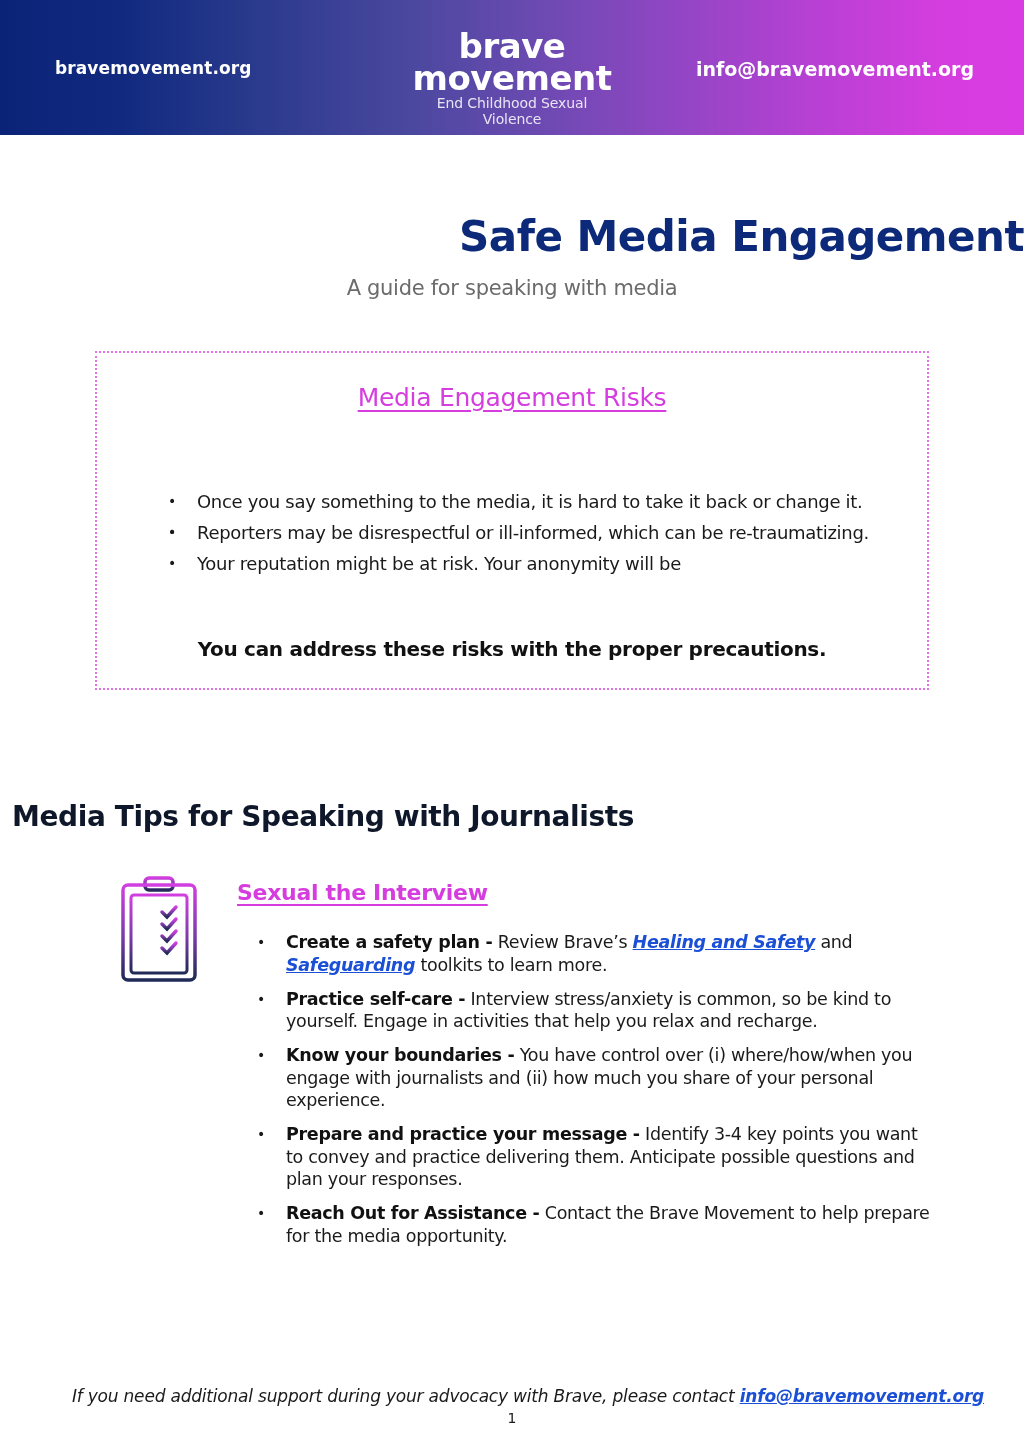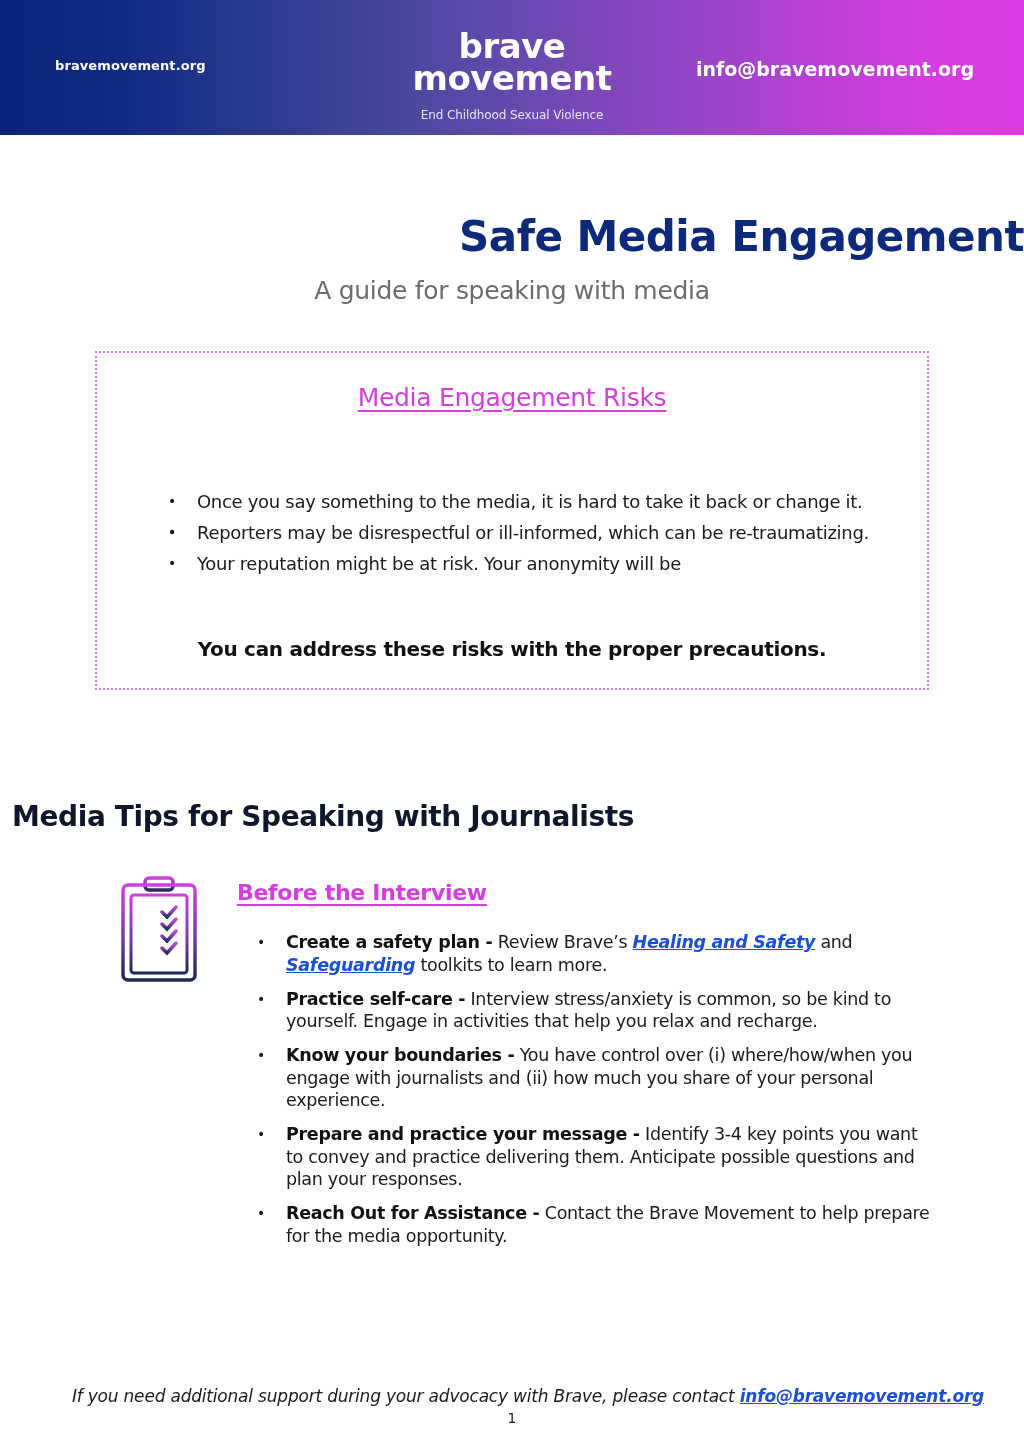--- a/index.html
+++ b/index.html
@@ -21,21 +21,21 @@
       position: absolute;
       left: 0; top: 0;
       width: 1024px;
       height: 135px;
       background: linear-gradient(90deg, #0b2377 0%, #112a80 12%, #2a3a8c 25%, #4a489f 40%, #6a4ab0 52%, #9146c4 66%, #b940d4 80%, #d53ddf 92%, #d93ce2 100%);
     }
     .header-link-left {
       position: absolute;
       left: 55px;
       top: 58px;
-      font-size: 13px;
+      font-size: 17px;
       font-weight: bold;
       color: #ffffff;
       letter-spacing: 0.1px;
       text-decoration: none;
     }
     .header-link-right {
       position: absolute;
       right: 50px;
       top: 58px;
       font-size: 19px;
@@ -60,43 +60,43 @@
     }
     .logo-line2 {
       display: block;
       font-size: 34px;
       font-weight: bold;
       line-height: 32px;
       letter-spacing: -0.5px;
     }
     .logo-tag {
       display: block;
-      font-size: 12px;
+      font-size: 14px;
       line-height: 16px;
-      margin-top: 13px;
+      margin-top: 1px;
       color: #e9e4f5;
       letter-spacing: -0.1px;
     }
     
     .title {
       position: absolute;
       left: 0; top: 212px;
       width: 1024px;
       text-align: right;
       font-size: 42px;
       font-weight: bold;
       color: #0d2a7a;
       letter-spacing: -0.5px;
     }
     .subtitle {
       position: absolute;
       left: 0; top: 276px;
       width: 1024px;
       text-align: center;
-      font-size: 25px;
+      font-size: 21px;
       color: #6b6b6b;
       letter-spacing: -0.3px;
     }
     
     .risks-box {
       position: absolute;
       left: 95px;
       top: 351px;
       width: 834px;
       height: 339px;
@@ -312,21 +312,21 @@
         <line x1="22" y1="50" x2="38" y2="50"></line>
         <polyline points="44,48 49,53 58,43"></polyline>
         <line x1="22" y1="62" x2="38" y2="62"></line>
         <polyline points="44,60 49,65 58,55"></polyline>
         <line x1="22" y1="74" x2="38" y2="74"></line>
         <polyline points="44,72 49,77 58,67"></polyline>
       </g>
     </svg>
   </div>
 
-  <h3 class="before-heading">Before the Interview</h3>
+  <h3 class="before-heading">Sexual the Interview</h3>
 
   <ul class="tips-list">
     <li>
       <span class="bullet">•</span>
       <span class="lead">Create a safety plan -</span><span> Review Brave’s </span><a>Healing and Safety</a><span> and </span><a>Safeguarding</a><span> toolkits to learn more.</span>
     </li>
     <li>
       <span class="bullet">•</span>
       <span class="lead">Practice self-care -</span><span> Interview stress/anxiety is common, so be kind to yourself. Engage in activities that help you relax and recharge.</span>
     </li>

